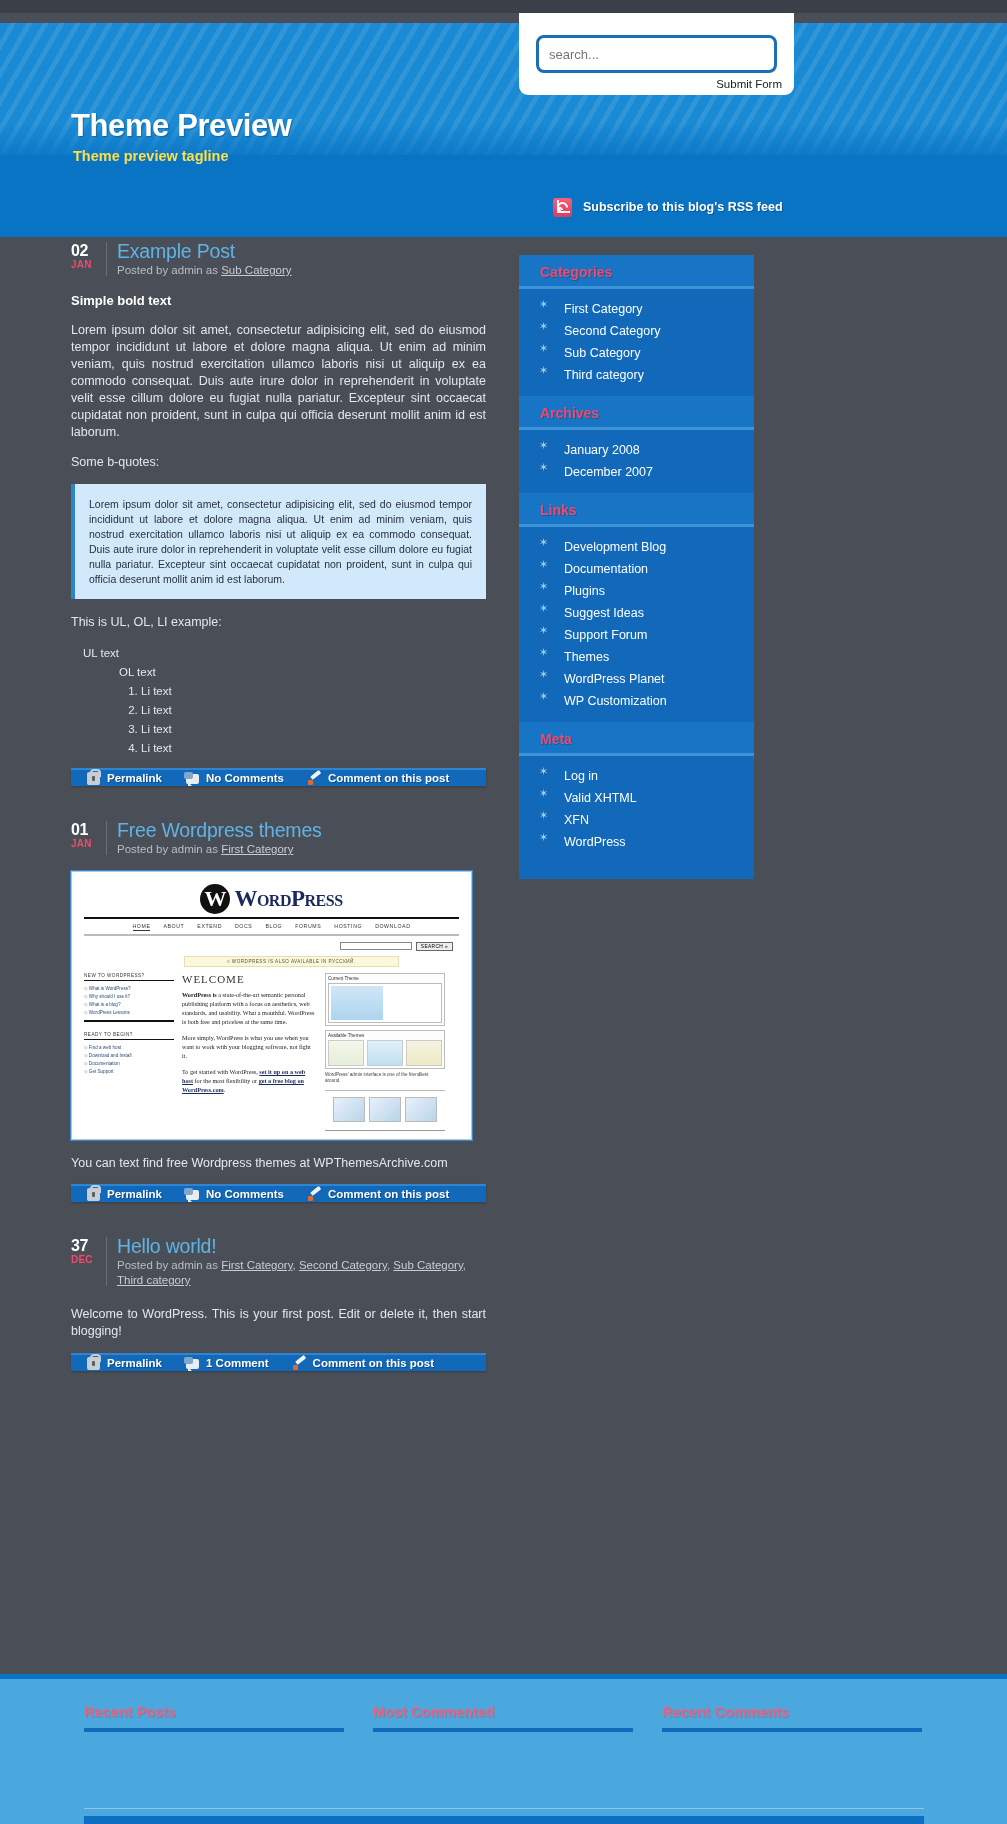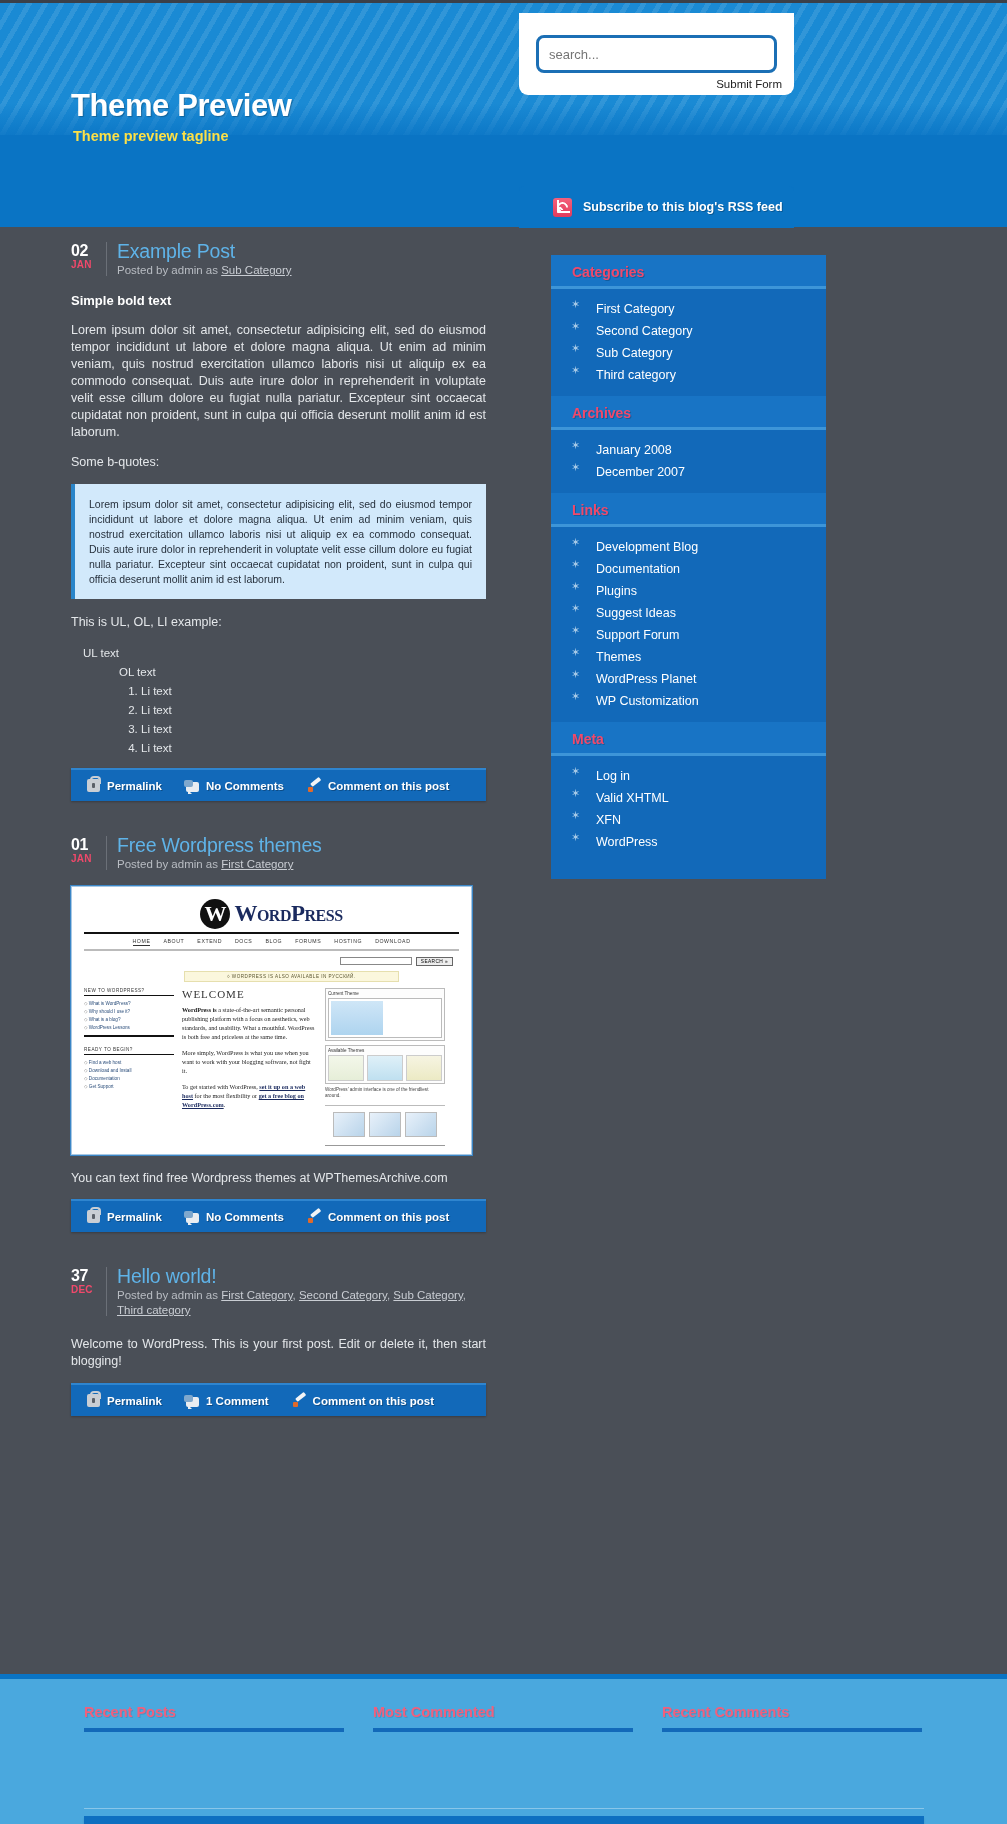--- a/index.html
+++ b/index.html
@@ -11,21 +11,21 @@
   body { width: 1007px; height: 1824px; position: relative; overflow: hidden; }
 
   
   .topbar {
     position: absolute; top: 0; left: 0; width: 1007px; height: 13px;
     background: #3b4049;
   }
 
   
   .header {
-    position: absolute; top: 3px; left: 0; width: 1007px; height: 224px;
+    position: absolute; top: 23px; left: 0; width: 1007px; height: 224px;
     background: #0a74c4;
     overflow: hidden;
     padding-left: 16px;
   }
   .header-stripes {
     position: absolute; top: 0; left: 0; width: 1007px; height: 132px;
     background:
       repeating-linear-gradient(-60deg,
         rgba(255,255,255,0.10) 0px, rgba(255,255,255,0.10) 5px,
         rgba(255,255,255,0.00) 5px, rgba(255,255,255,0.00) 14px),
@@ -175,21 +175,21 @@
   .list-wrap { margin: 0 0 10px 0; padding-left: 12px; font-size: 11.5px; color: #e4e7ea; }
   .list-wrap ul, .list-wrap ol { margin: 0; padding-left: 16px; list-style: none; }
   .list-wrap .ulrow { padding: 1px 0; }
   .list-wrap .olrow { padding: 1px 0 1px 36px; }
   .list-wrap ol.numbered { list-style: decimal; padding-left: 58px; }
   .list-wrap ol.numbered li { padding: 1px 0; }
 
   .permalink-bar {
     background: #1269b9;
     border-top: 2px solid #2f85cf;
-    height: 33px;
+    height: 18px;
     display: flex; align-items: center;
     padding-left: 16px;
     margin-top: 3px;
     box-shadow: 0 1px 2px rgba(0,0,0,0.25);
   }
   .pl-item { display: flex; align-items: center; margin-right: 24px; }
   .pl-label { font-size: 11.5px; font-weight: bold; color: #ffffff; margin-left: 7px;
               text-shadow: 1px 1px 0 rgba(0,0,0,0.28); }
 
   
@@ -283,24 +283,23 @@
   .wps-hr { height: 1px; background: #bbb; margin: 6px 0; }
   .wps-shots { display: flex; gap: 4px; justify-content: center; margin-top: 4px; }
   .wps-shot-i { width: 32px; height: 25px; border: 1px solid #bbb;
                 background: linear-gradient(135deg,#e8f1fa,#b9d4ea); }
   .wps-footrule { height: 1px; background: #999; margin-top: 8px; }
 
   .caption-line { font-size: 12.5px; color: #e4e7ea; margin: 0 0 14px 0; }
 
   
   .sidebar {
-    position: absolute; left: 519px; top: 18px; width: 275px;
+    position: absolute; left: 519px; top: 18px; width: 235px;
     background: #1269b9;
     padding-bottom: 16px;
-    margin-left: 32px;
   }
   .widget { padding: 0 0 4px 0; }
   .widget-title {
     background: #1874c5;
     color: #f0496b; font-size: 14px; font-weight: bold;
     padding: 9px 0 6px 21px;
     border-bottom: 3px solid #3d95d8;
     text-shadow: 1px 1px 0 rgba(0,0,0,0.2);
     margin: 0;
   }

